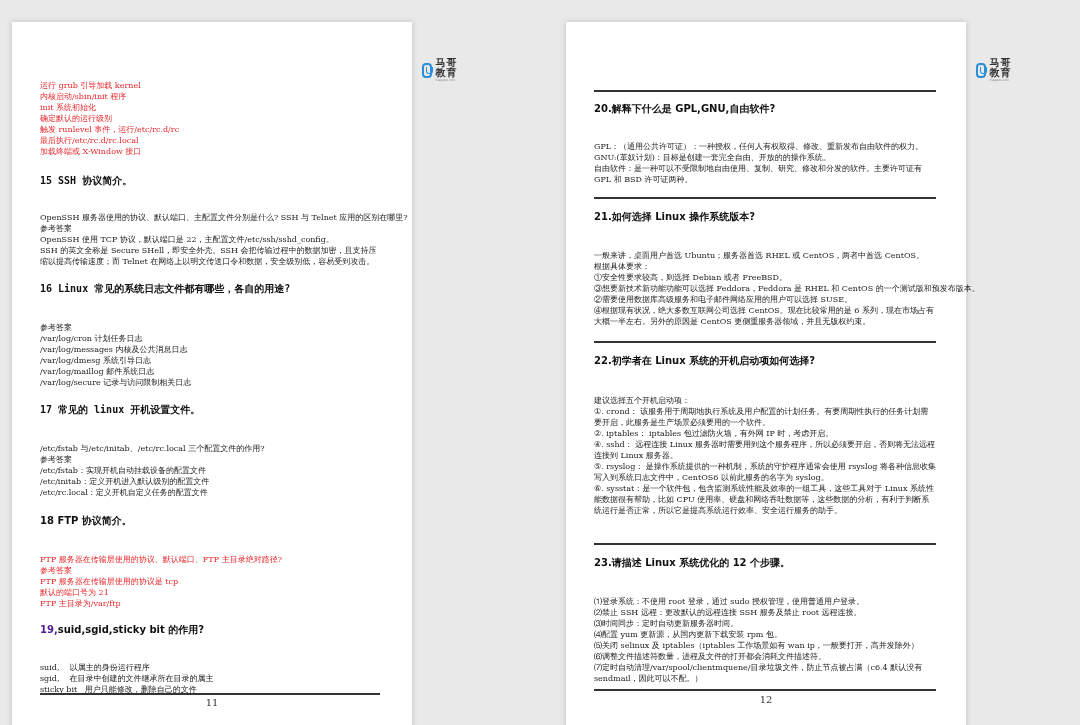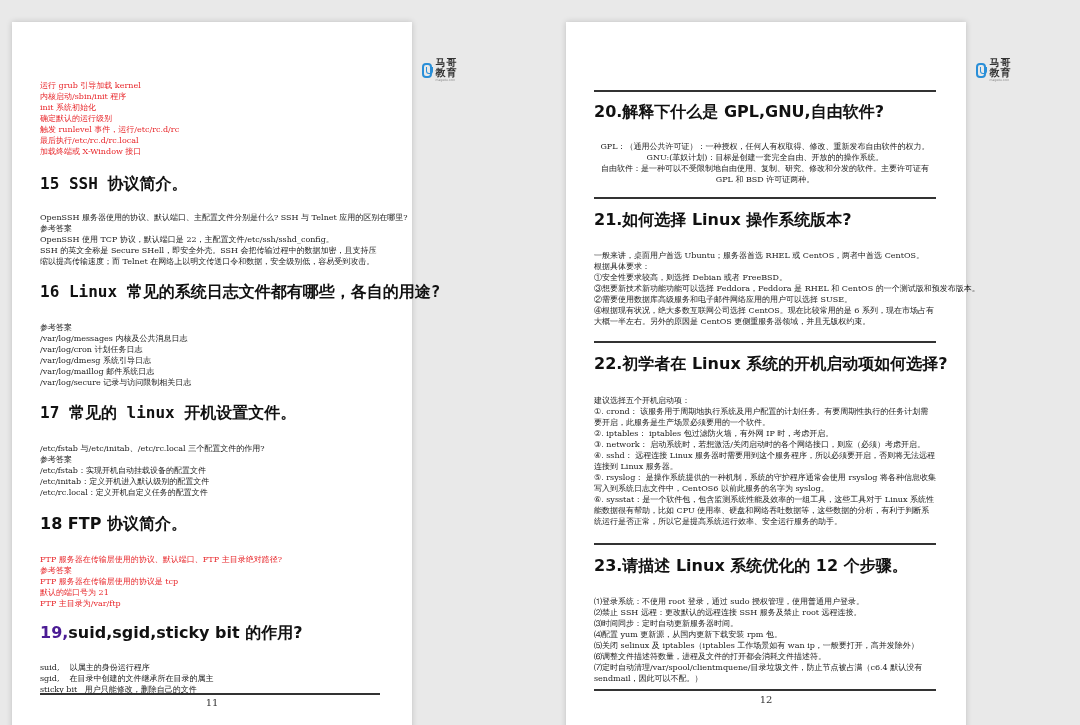--- a/index.html
+++ b/index.html
@@ -50,21 +50,21 @@
     font-size: 8px;
     line-height: 11px;
     color: #222;
     white-space: nowrap;
   }
   .wrap { white-space: normal; }
   .red { color: #e8262a; }
   .h {
     font-family: "DejaVu Sans", sans-serif;
     font-weight: bold;
-    font-size: 16px;
+    font-size: 10px;
     color: #111;
     white-space: nowrap;
   }
   .h.mono { font-family: "DejaVu Sans Mono", monospace; }
   .h .num-red { color: #4c1d95; }
   .rule { position: absolute; height: 1.5px; background: #333; }
   .page-num {
     position: absolute; width: 100%; text-align: center;
     font-size: 10px; color: #333;
   }
@@ -99,22 +99,22 @@
     <div class="line">参考答案</div>
     <div class="line">OpenSSH 使用 TCP 协议，默认端口是 22，主配置文件/etc/ssh/sshd_config。</div>
     <div class="line wrap">SSH 的英文全称是 Secure SHell，即安全外壳。SSH 会把传输过程中的数据加密，且支持压缩以提高传输速度；而 Telnet 在网络上以明文传送口令和数据，安全级别低，容易受到攻击。</div>
   </div>
 
   <div class="content" style="top:260px;">
     <div class="h mono">16   Linux 常见的系统日志文件都有哪些，各自的用途?</div>
   </div>
   <div class="content" style="top:300px;">
     <div class="line">参考答案</div>
+    <div class="line">/var/log/cron 计划任务日志</div>
     <div class="line">/var/log/messages 内核及公共消息日志</div>
-    <div class="line">/var/log/cron 计划任务日志</div>
     <div class="line">/var/log/dmesg 系统引导日志</div>
     <div class="line">/var/log/maillog 邮件系统日志</div>
     <div class="line">/var/log/secure 记录与访问限制相关日志</div>
   </div>
 
   <div class="content" style="top:381px;">
     <div class="h mono">17 常见的 linux 开机设置文件。</div>
   </div>
   <div class="content" style="top:421px;">
     <div class="line">/etc/fstab 与/etc/initab、/etc/rc.local 三个配置文件的作用?</div>
@@ -154,21 +154,21 @@
     <div class="logo-text">
       <span class="logo-name">马哥教育</span>
       <span class="logo-sub">magedu.com</span>
     </div>
   </div>
   <div class="rule" style="left:28px; right:30px; top:68px;"></div>
 
   <div class="content" style="top:80px;">
     <div class="h">20.解释下什么是 GPL,GNU,自由软件?</div>
   </div>
-  <div class="content" style="top:119px;text-align:center;">
+  <div class="content" style="top:119px;">
     <div class="line">GPL：（通用公共许可证）：一种授权，任何人有权取得、修改、重新发布自由软件的权力。</div>
     <div class="line">GNU:(革奴计划)：目标是创建一套完全自由、开放的的操作系统。</div>
     <div class="line wrap">自由软件：是一种可以不受限制地自由使用、复制、研究、修改和分发的软件。主要许可证有 GPL 和 BSD 许可证两种。</div>
   </div>
   <div class="rule" style="left:28px; right:30px; top:175px;"></div>
 
   <div class="content" style="top:188px;">
     <div class="h">21.如何选择 Linux 操作系统版本?</div>
   </div>
   <div class="content" style="top:228px;">
@@ -181,21 +181,20 @@
   </div>
   <div class="rule" style="left:28px; right:30px; top:319px;"></div>
 
   <div class="content" style="top:332px;">
     <div class="h">22.初学者在 Linux 系统的开机启动项如何选择?</div>
   </div>
   <div class="content" style="top:373px;">
     <div class="line">建议选择五个开机启动项：</div>
     <div class="line wrap">①. crond：  该服务用于周期地执行系统及用户配置的计划任务。有要周期性执行的任务计划需要开启，此服务是生产场景必须要用的一个软件。</div>
     <div class="line">②. iptables：  iptables 包过滤防火墙，有外网 IP 时，考虑开启。</div>
-    <div class="line">③. network：  启动系统时，若想激活/关闭启动时的各个网络接口，则应（必须）考虑开启。</div>
     <div class="line wrap">④. sshd：  远程连接 Linux 服务器时需要用到这个服务程序，所以必须要开启，否则将无法远程连接到 Linux 服务器。</div>
     <div class="line wrap">⑤. rsyslog：  是操作系统提供的一种机制，系统的守护程序通常会使用 rsyslog 将各种信息收集写入到系统日志文件中，CentOS6 以前此服务的名字为 syslog。</div>
     <div class="line wrap">⑥. sysstat：是一个软件包，包含监测系统性能及效率的一组工具，这些工具对于 Linux 系统性能数据很有帮助，比如 CPU 使用率、硬盘和网络吞吐数据等，这些数据的分析，有利于判断系统运行是否正常，所以它是提高系统运行效率、安全运行服务的助手。</div>
   </div>
   <div class="rule" style="left:28px; right:30px; top:521px;"></div>
 
   <div class="content" style="top:534px;">
     <div class="h">23.请描述 Linux 系统优化的 12 个步骤。</div>
   </div>
   <div class="content" style="top:574px;">

